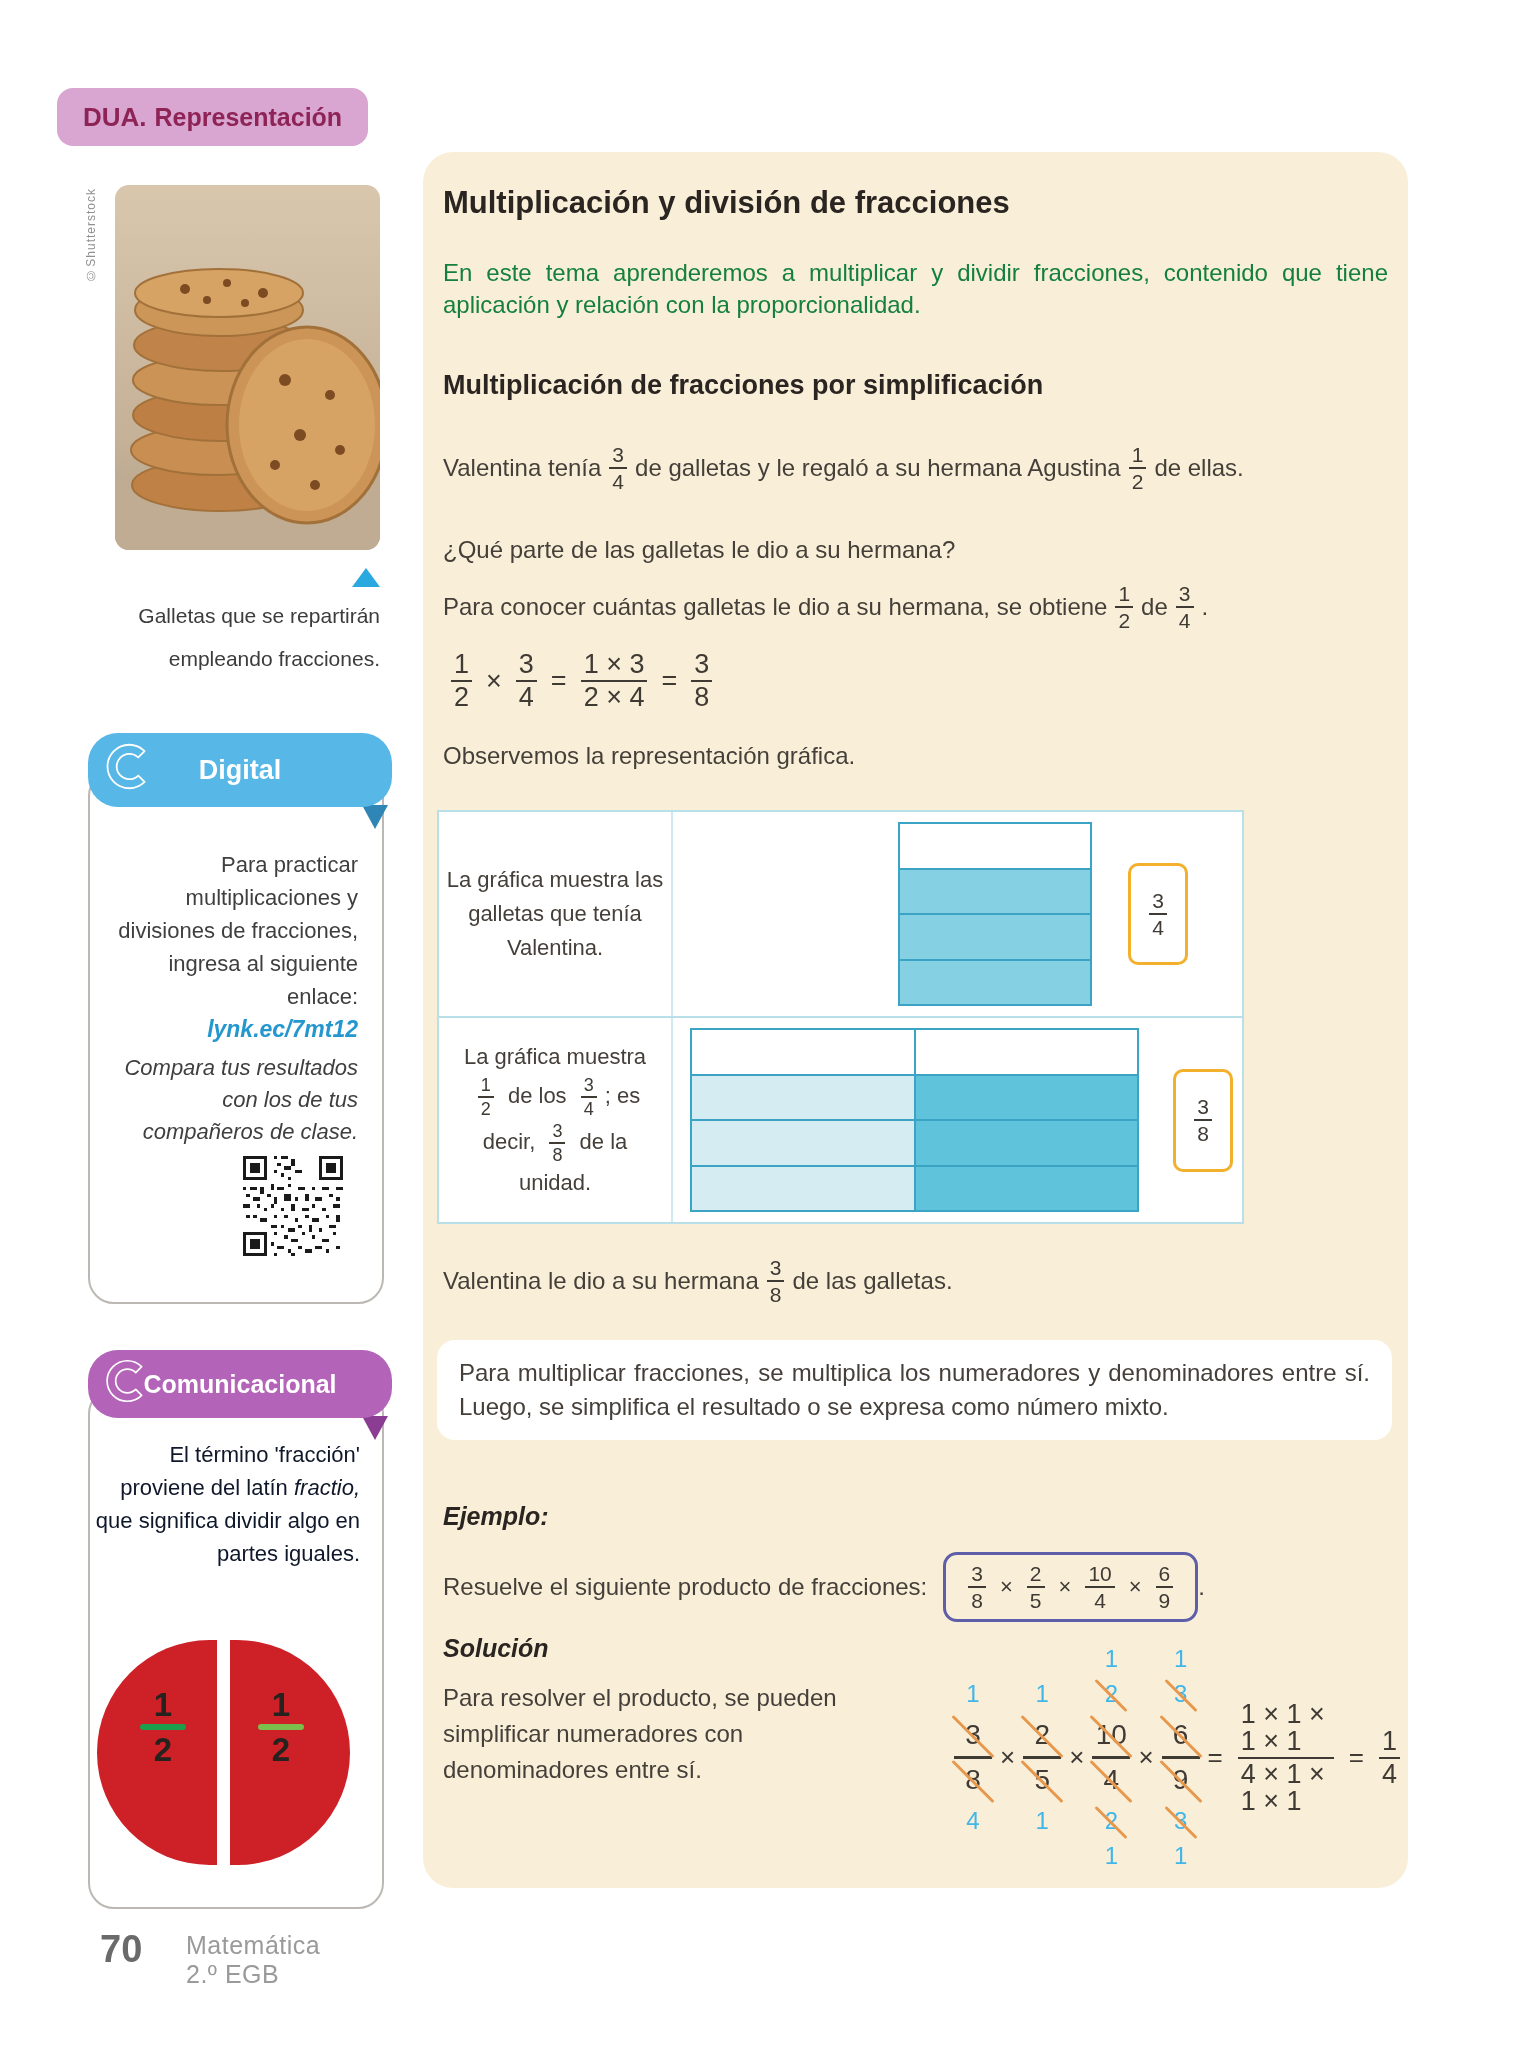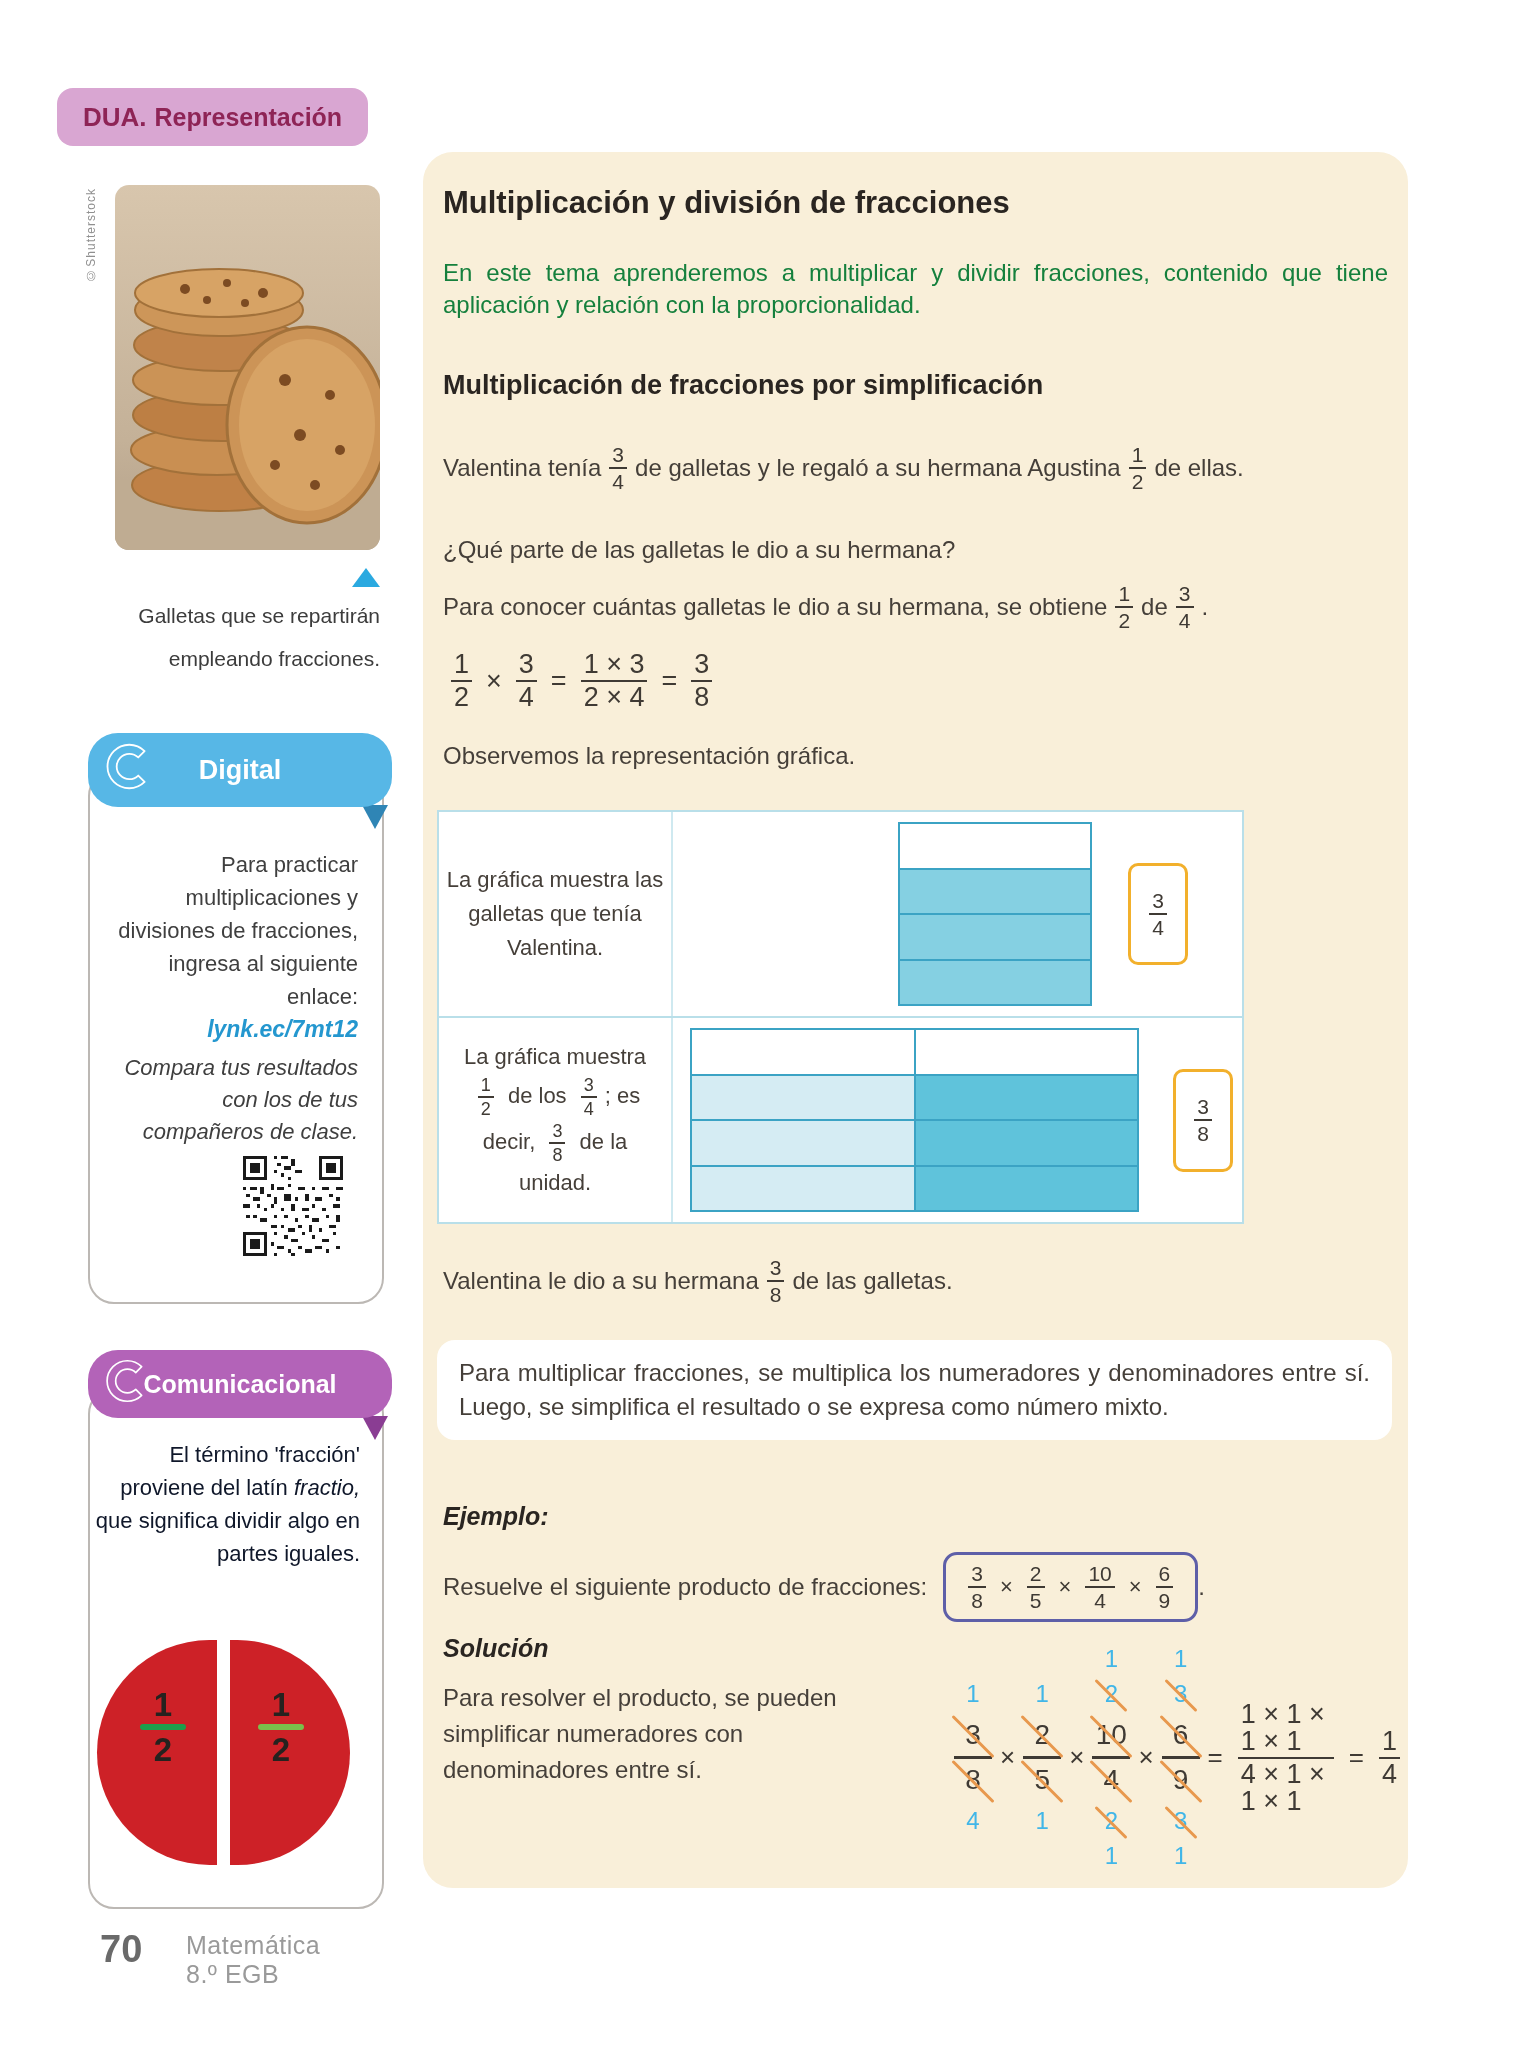--- a/index.html
+++ b/index.html
@@ -217,21 +217,21 @@
 </div>
 <div class="abs pfr" id="pfr-r">
   <span>1</span>
   <span class="gbar"></span>
   <span>2</span>
 </div>
 
 <div class="abs" id="pg-num">70</div>
 <div class="abs" id="pg-book">
   <div>Matemática</div>
-  <div>8.º EGB</div>
+  <div>2.º EGB</div>
 </div>
 
 <div class="abs" id="panel">
 
   <h1 class="blk" id="m-title" style="margin:0;">Multiplicación y división de fracciones</h1>
   <p class="blk" id="m-intro" style="margin:0;">En este tema aprenderemos a multiplicar y dividir fracciones, contenido que tiene aplicación y relación con la proporcionalidad.</p>
   <h2 class="blk" id="m-sub" style="margin:0;">Multiplicación de fracciones por simplificación</h2>
 
   <div class="blk line" id="m-val">
     <span>Valentina tenía</span>

